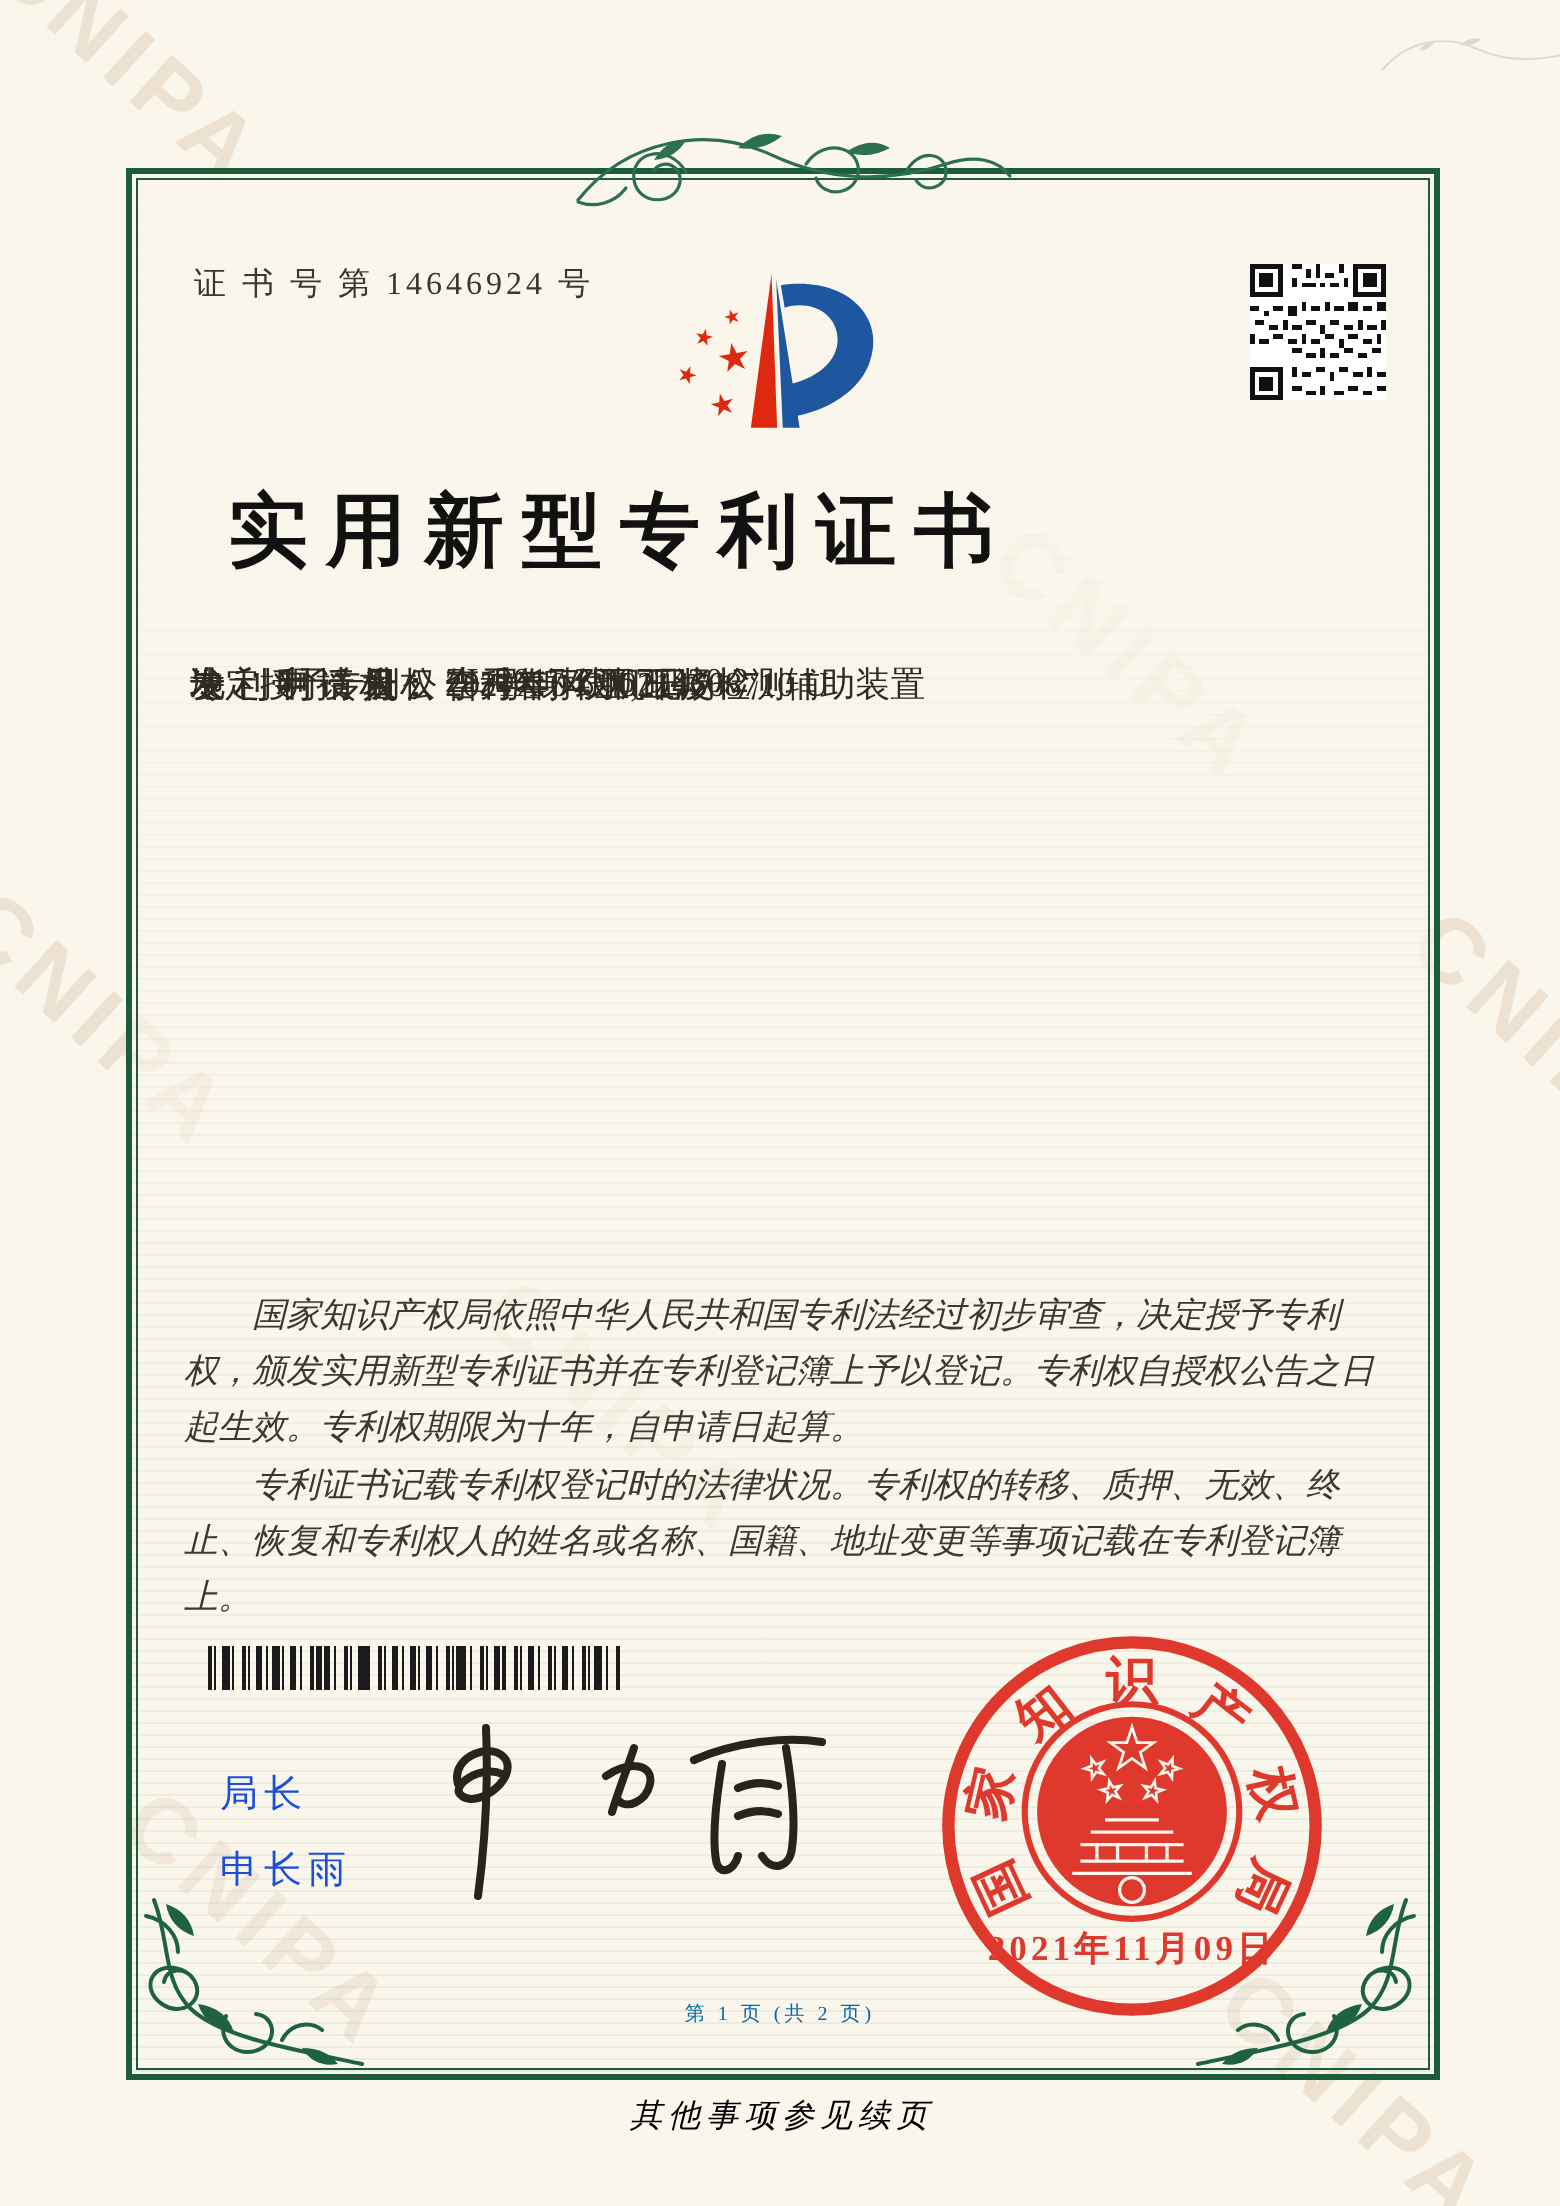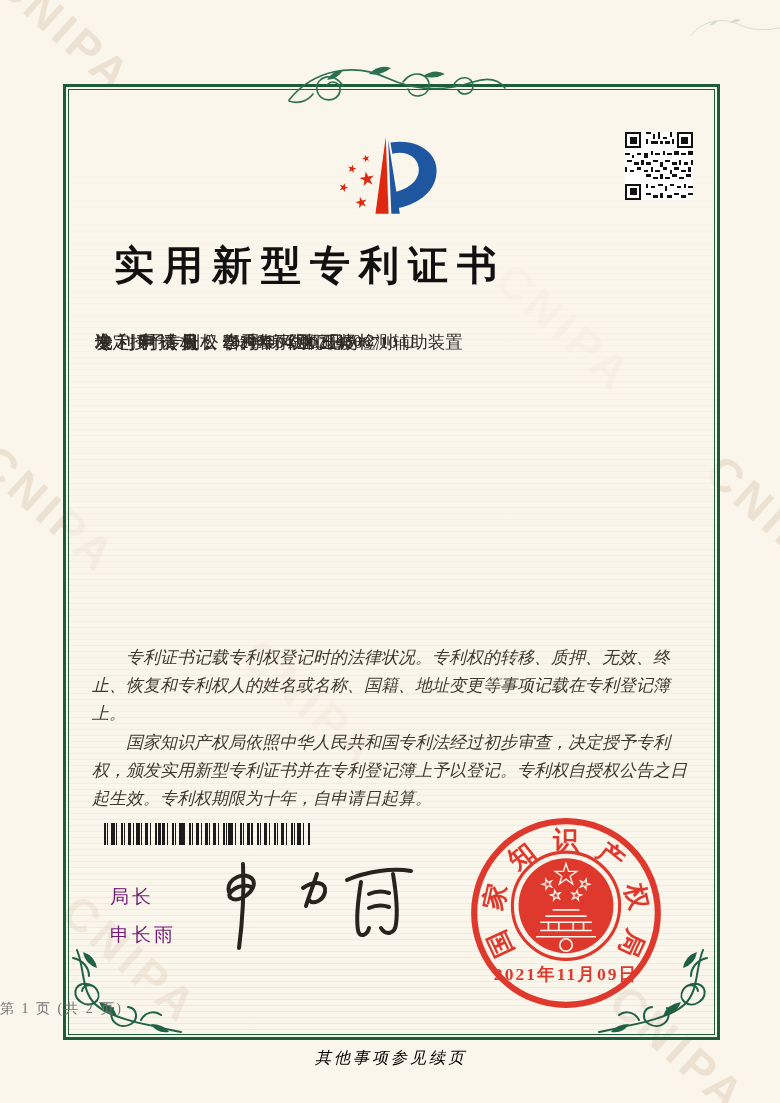--- a/index.html
+++ b/index.html
@@ -36,28 +36,28 @@
   .body-text{position:absolute;left:92px;top:644px;width:600px;z-index:4;font-size:17px;
              line-height:1.66;font-style:italic;color:#3b382e;}
   .body-text p{margin:0;text-indent:2em;}
   
   .barcode{position:absolute;left:104px;top:823px;width:206px;height:22px;z-index:4;
     background:
       repeating-linear-gradient(90deg,#1b1b1b 0 2px,transparent 2px 3px,#1b1b1b 3px 4px,transparent 4px 7px,
         #1b1b1b 7px 10px,transparent 10px 12px,#1b1b1b 12px 13px,transparent 13px 17px),
       repeating-linear-gradient(90deg,transparent 0 9px,#1b1b1b 9px 11px,transparent 11px 23px);}
   
-  .sig-labels{position:absolute;left:110px;top:884px;z-index:4;font-size:19px;letter-spacing:3px;color:#701a75;}
+  .sig-labels{position:absolute;left:110px;top:884px;z-index:4;font-size:19px;letter-spacing:3px;color:#1d4ed8;}
   .sig-labels div{margin-bottom:12px;}
   .signature{position:absolute;left:205px;top:858px;width:215px;height:100px;z-index:4;}
   
   .seal{position:absolute;left:468px;top:815px;width:196px;height:196px;z-index:6;opacity:.93;}
   
-  .page-num{position:absolute;left:0;top:1000px;width:780px;text-align:left;z-index:4;
-            font-size:14px;letter-spacing:2px;color:#737373;}
+  .page-num{position:absolute;left:0;top:1000px;width:780px;text-align:center;z-index:4;
+            font-size:10px;letter-spacing:2px;color:#0369a1;}
   .continuation{position:absolute;left:1px;top:1048px;width:780px;text-align:center;z-index:4;
             font-size:16px;letter-spacing:3px;font-style:italic;color:#000000;}
 </style>
 </head>
 <body>
 
 <div class="page">
 
   <span class="watermark" style="left:-18px;top:2px;">CNIPA</span>
   <span class="watermark" style="left:482px;top:300px;">CNIPA</span>
@@ -118,20 +118,21 @@
       <path d="M18,12 c10,2 16,10 16,18"></path>
       <path d="M86,74 c4,-8 14,-10 20,-5"></path>
     </g>
     <g fill="#1f6243">
       <path d="M28,6 q12,4 14,16 q-12,-4 -14,-16z"></path>
       <path d="M44,56 q14,2 18,14 q-14,-2 -18,-14z"></path>
       <path d="M96,78 q12,0 18,8 q-12,2 -18,-8z"></path>
     </g>
   </svg>
 
+  <div class="cert-no">证 书 号 第 14646924 号</div>
 
   <svg class="qr" viewBox="0 0 29 29" shape-rendering="crispEdges">
     <rect width="29" height="29" fill="#fff"></rect>
     <g fill="#111">
       <path d="M0,0h7v7h-7z M1,1v5h5v-5z" fill-rule="evenodd"></path>
         <rect x="2" y="2" width="3" height="3"></rect>
       <path d="M22,0h7v7h-7z M23,1v5h5v-5z" fill-rule="evenodd"></path>
         <rect x="24" y="2" width="3" height="3"></rect>
       <path d="M0,22h7v7h-7z M1,23v5h5v-5z" fill-rule="evenodd"></path>
         <rect x="2" y="24" width="3" height="3"></rect>
@@ -196,22 +197,22 @@
     </div>
     <div class="frow r7">
       <span class="grp2">
         <span class="flabel">授权公告号</span><span class="fcolon">：</span>
         <span class="fvalue">CN 214668710 U</span>
       </span>
     </div>
   </div>
 
   <div class="body-text">
+    <p>国家知识产权局依照中华人民共和国专利法经过初步审查，决定授予专利权，颁发实用新型专利证书并在专利登记簿上予以登记。专利权自授权公告之日起生效。专利权期限为十年，自申请日起算。</p>
     <p>专利证书记载专利权登记时的法律状况。专利权的转移、质押、无效、终止、恢复和专利权人的姓名或名称、国籍、地址变更等事项记载在专利登记簿上。</p>
-    <p>国家知识产权局依照中华人民共和国专利法经过初步审查，决定授予专利权，颁发实用新型专利证书并在专利登记簿上予以登记。专利权自授权公告之日起生效。专利权期限为十年，自申请日起算。</p>
   </div>
 
   <div class="barcode"></div>
 
   <div class="sig-labels">
     <div>局长</div>
     <div>申长雨</div>
   </div>
 
   <svg class="signature" viewBox="0 0 215 100">

